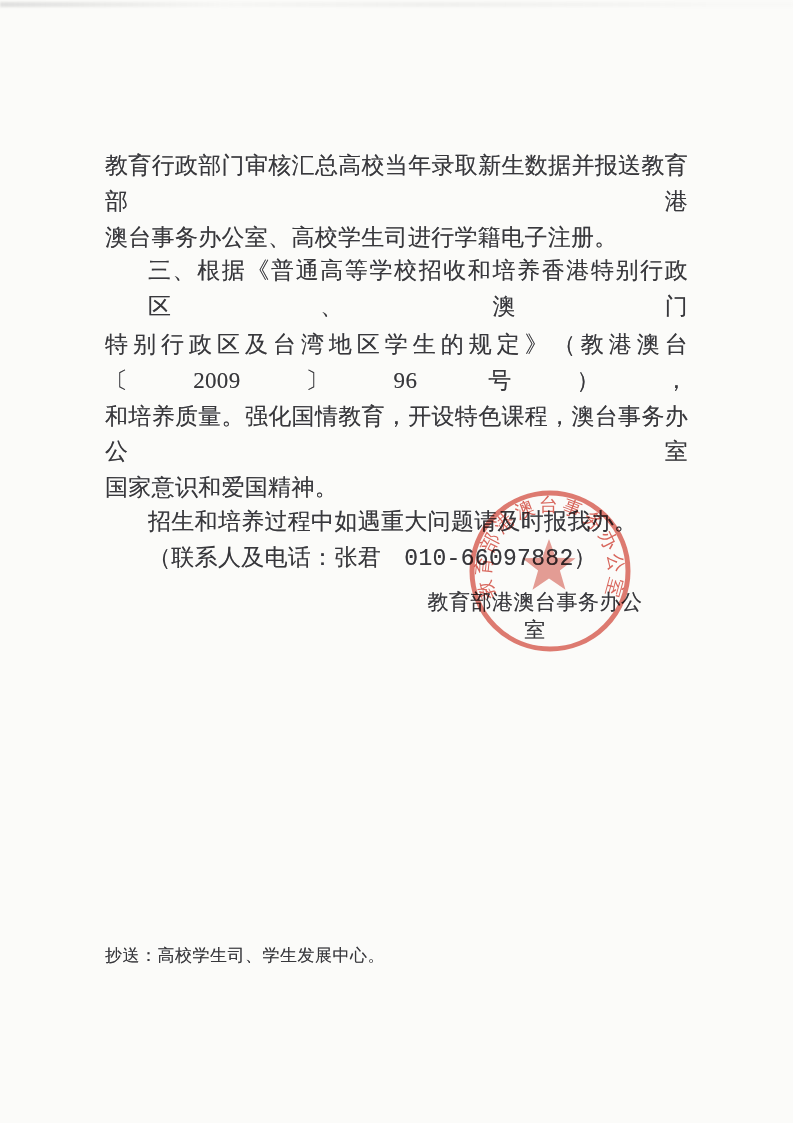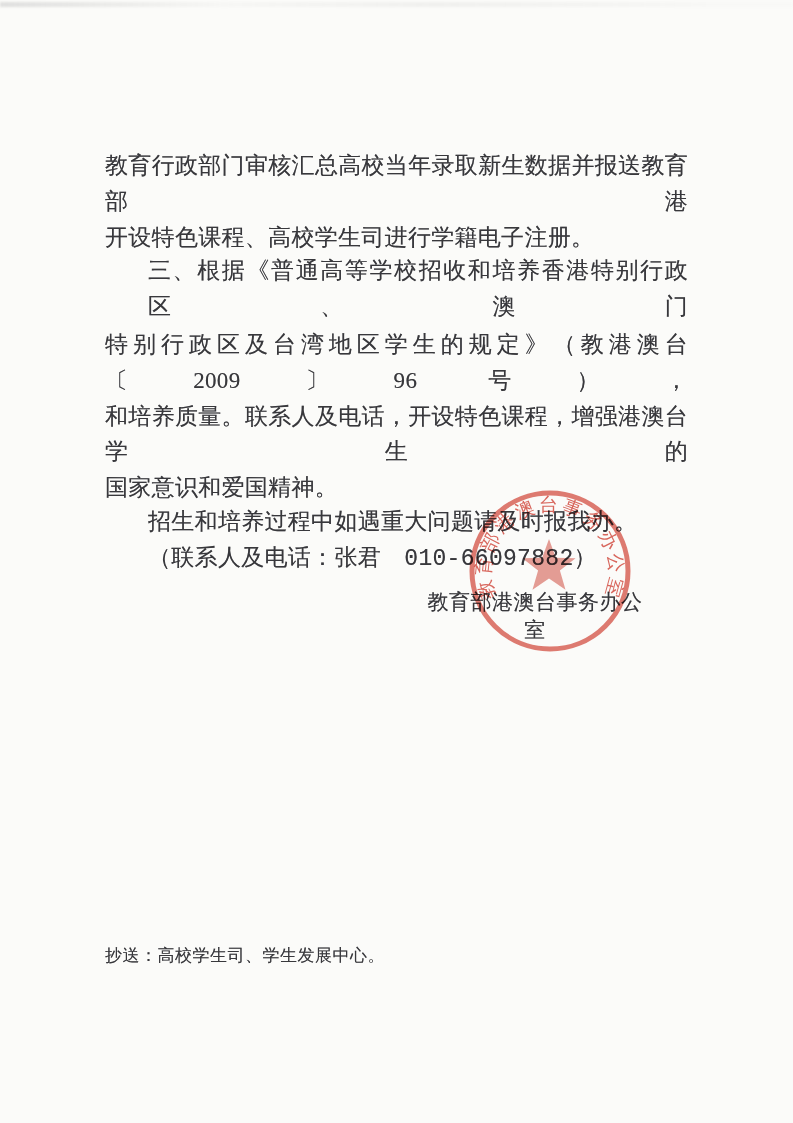--- a/index.html
+++ b/index.html
@@ -58,24 +58,24 @@
 </style>
 </head>
 <body>
 
 <div class="page">
 
   <div class="top-smudge"></div>
 
   <div class="body-text">
       <div class="line jfull">教育行政部门审核汇总高校当年录取新生数据并报送教育部港</div>
-      <div class="line">开设特色课程、高校学生司进行学籍电子注册。</div>
+      <div class="line">澳台事务办公室、高校学生司进行学籍电子注册。</div>
       <div class="line indent jfull">三、根据《普通高等学校招收和培养香港特别行政区、澳门</div>
       <div class="line jfull">特别行政区及台湾地区学生的规定》（教港澳台〔2009〕96 号），</div>
-      <div class="line jfull">和培养质量。联系人及电话，开设特色课程，增强港澳台学生的</div>
+      <div class="line jfull">和培养质量。强化国情教育，开设特色课程，澳台事务办公室</div>
       <div class="line">国家意识和爱国精神。</div>
       <div class="line indent">招生和培养过程中如遇重大问题请及时报我办。</div>
       <div class="line indent">（联系人及电话：张君　010-66097882）</div>
     </div>
 
   <div class="signature-block">
     <div class="org">教育部港澳台事务办公室</div>
   </div>
 
   <svg class="seal" viewBox="0 0 172 172" xmlns="http://www.w3.org/2000/svg">

